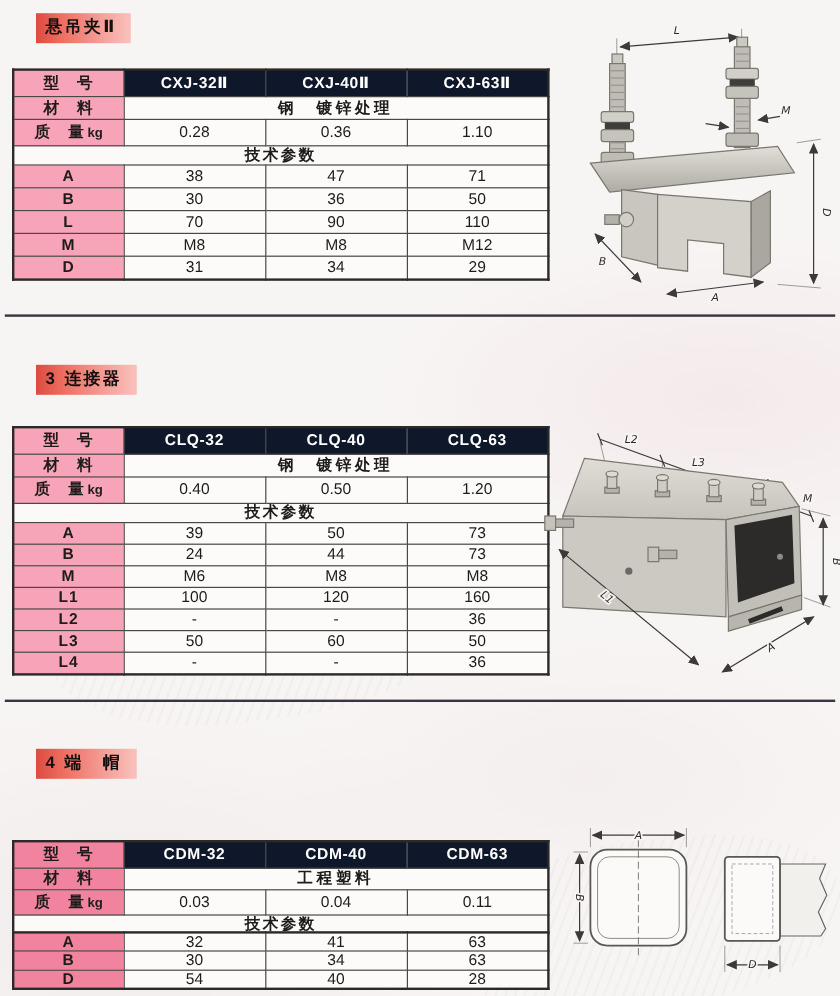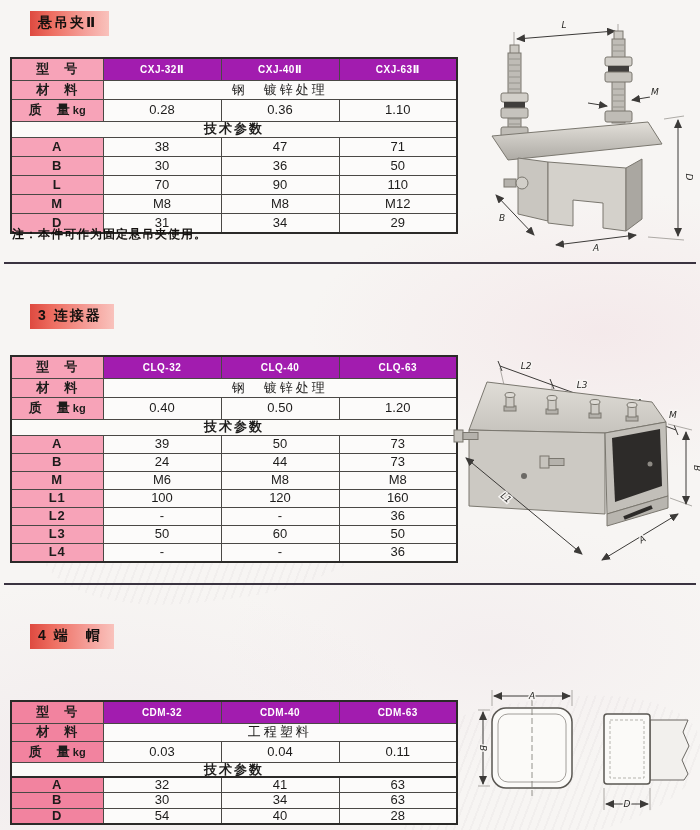--- a/index.html
+++ b/index.html
@@ -18,28 +18,28 @@
     background:linear-gradient(90deg,#de4a40 0%,#ee6f62 28%,#f5a09a 70%,#f9c2bc 100%);}
   .divider{position:absolute;left:4px;width:692px;height:2px;background:#3a3340;}
   .note{position:absolute;font-size:12px;font-weight:bold;color:#14110f;letter-spacing:1px;}
 
   table.spec{position:absolute;border-collapse:collapse;table-layout:fixed;
     background:#fcfbfa;border:2px solid #2b2a28;}
   table.spec td{border:1px solid #4a4845;text-align:center;vertical-align:middle;
     font-size:13px;padding:0;line-height:1.1;}
   td.lab{background:#f7a3b8;font-weight:bold;letter-spacing:1px;}
   .t3 td.lab{background:#f2839f;}
-  tr.mod td.m{background:#a21caf;color:#ffffff;font-weight:bold;font-size:10px;letter-spacing:.5px;}
+  tr.mod td.m{background:#0f172a;color:#ffffff;font-weight:bold;font-size:13px;letter-spacing:.5px;}
   tr.mod td{height:21px;} tr.mat td{height:18px;} tr.wt td{height:21px;}
   tr.par td{height:15px;font-weight:bold;background:#fbfaf8;letter-spacing:2px;}
   .t1 tr.d td{height:18px;} .t2 tr.d td{height:17px;}
   .t3a tr.mat td{height:17px;} .t3a tr.wt td{height:20px;} .t3a tr.par td{height:14px;}
   .t3b tr.d td{height:14px;}
   td.v{background:#fcfbfa;}
-  td.matv{font-weight:normal;letter-spacing:3px;}
+  td.matv{font-weight:bold;letter-spacing:3px;}
   .kg{font-size:11px;font-weight:bold;margin-left:2px;letter-spacing:0;}
 
   svg.fig{position:absolute;}
   .fig text{font:italic 9px "DejaVu Sans",sans-serif;fill:#2b2a28;text-anchor:middle;
     paint-order:stroke;stroke:rgba(247,245,243,.92);stroke-width:3px;}
   .dim{stroke:#3c3a38;stroke-width:1;fill:none;}
   .ext{stroke:#8d8a84;stroke-width:.7;fill:none;}
   .oln{stroke:#7a776f;stroke-width:1;}
   .thread{stroke:#8d8a84;stroke-width:.8;fill:none;}
 </style>
@@ -105,21 +105,20 @@
     </tr>
     <tr class="d">
       <td class="lab">D</td>
       <td class="v">31</td>
       <td class="v">34</td>
       <td class="v">29</td>
     </tr>
   </tbody>
     </table>
 
-  <div class="note" style="left:12px;top:226px;">注：本件可作为固定悬吊夹使用。</div>
 
   <svg class="fig" style="left:452px;top:5px;" width="248" height="252" viewBox="0 0 248 252">
     <defs>
       <marker id="ar1" markerWidth="9" markerHeight="8" refX="8" refY="4" orient="auto-start-reverse">
         <path d="M0,0L9,4L0,8z" fill="#3c3a38"></path>
       </marker>
       <linearGradient id="plate1" x1="0" y1="0" x2="0" y2="1">
         <stop offset="0" stop-color="#e2dfd9"></stop>
           <stop offset="1" stop-color="#aeaba5"></stop>
       </linearGradient>

